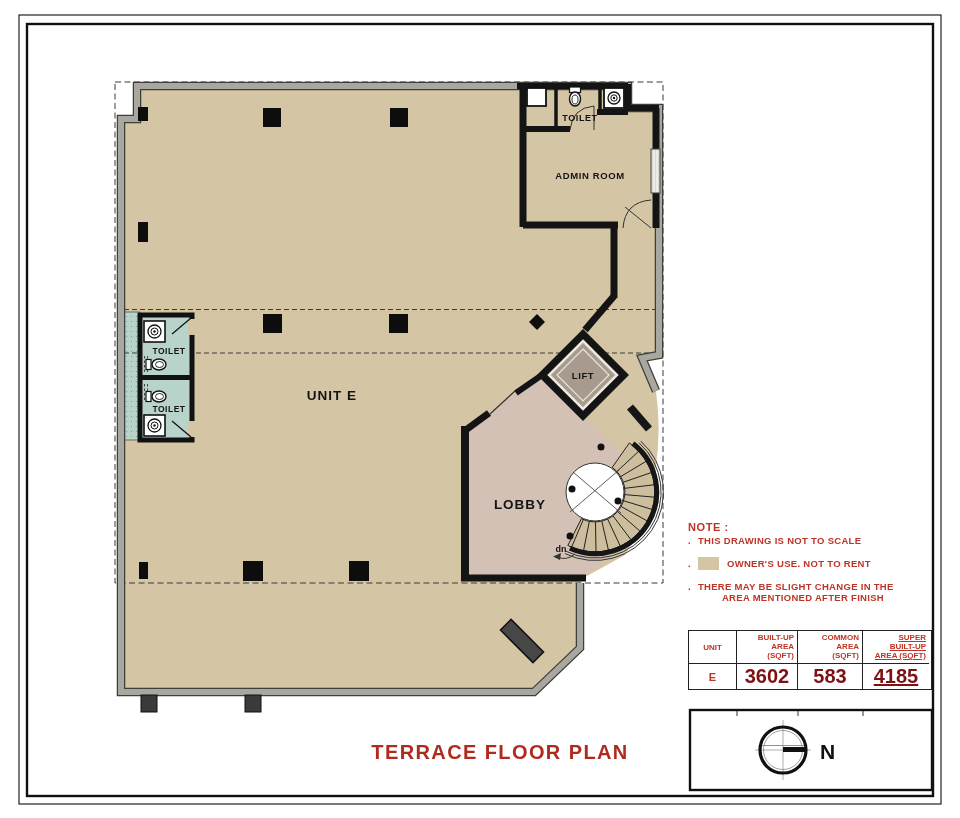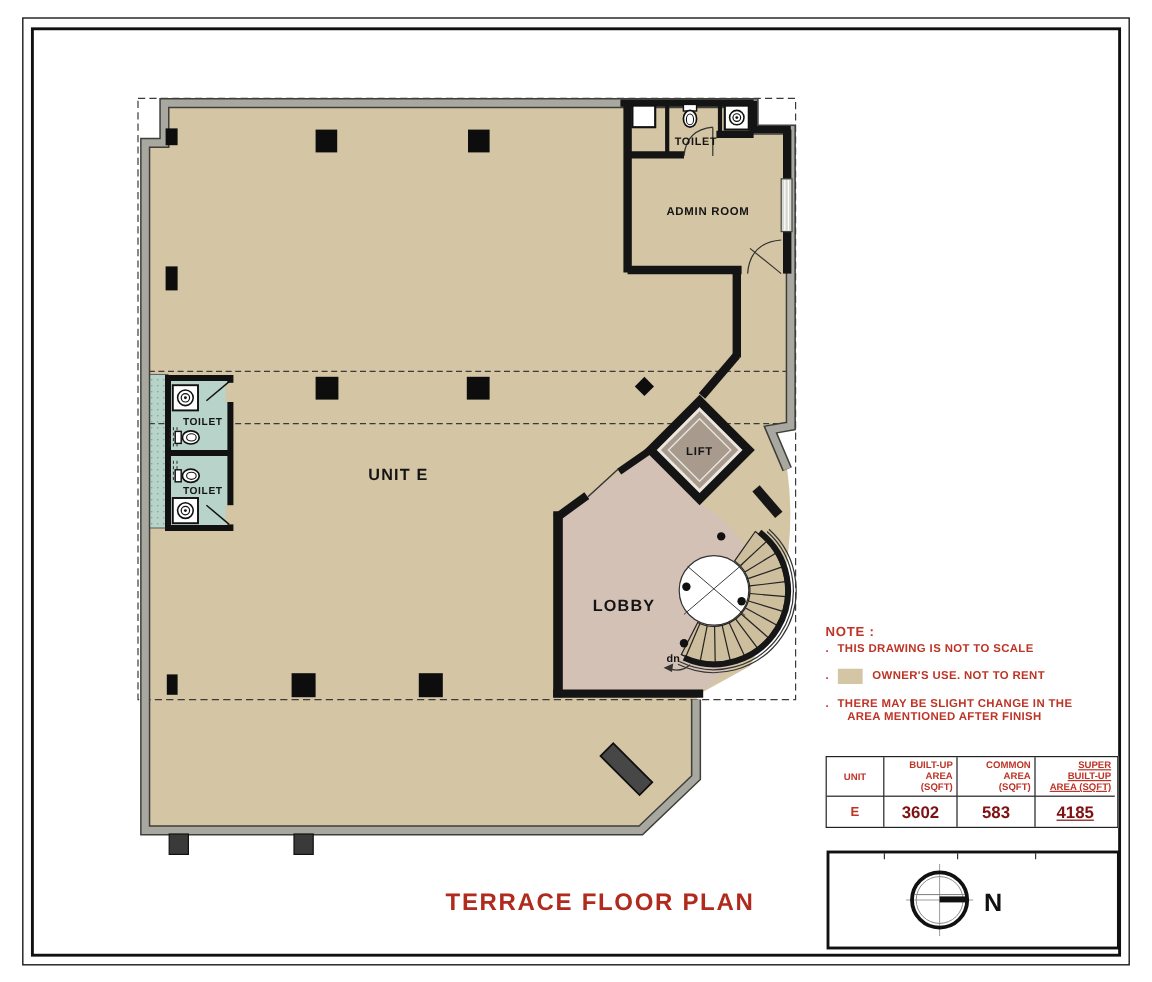--- a/index.html
+++ b/index.html
@@ -8,34 +8,34 @@
   svg text{font-family:"Liberation Sans",sans-serif;}
   .room-label{font-weight:bold;fill:#141414;}
   
   .note{position:absolute;left:688px;top:521px;width:260px;color:#BE3426;}
   .note .heading{font-size:11px;font-weight:bold;letter-spacing:.6px;margin-bottom:2px;}
   .note .item{font-size:9.5px;font-weight:bold;letter-spacing:.3px;margin-bottom:11px;
               display:flex;align-items:center;}
   .note .bullet{margin-right:7px;font-weight:bold;}
   .note .swatch-svg{margin-right:8px;display:inline-block;}
   .note .two-line .lines{line-height:11px;}
-  .note .two-line .l2{margin-left:8px;}
+  .note .two-line .l2{margin-left:24px;}
   
   .area-table{position:absolute;left:688px;top:630px;width:244px;border:1.6px solid #222;
               display:grid;grid-template-columns:48px 61px 65px 66px;grid-template-rows:33px 25px;
               box-sizing:border-box;background:#fff;}
   .area-table .cell{border-right:1.2px solid #222;border-bottom:1.2px solid #222;
               box-sizing:border-box;padding:2px 3px;overflow:hidden;text-align:right;}
   .area-table .cell:nth-child(4n){border-right:none;text-decoration:underline;}
   .area-table .cell.last-row{border-bottom:none;}
   .area-table .hdr{color:#BE3426;font-size:8px;font-weight:bold;white-space:pre-line;line-height:9px;}
   .area-table .hdr.unit{display:flex;align-items:center;justify-content:center;}
   .area-table .val{display:flex;align-items:center;justify-content:center;font-weight:bold;}
   .area-table .val.unit-val{color:#BE3426;font-size:11px;}
-  .area-table .val.num{color:#7E1113;font-size:14px;}
+  .area-table .val.num{color:#7E1113;font-size:20px;}
   
   .sheet-title{position:absolute;left:310px;top:741px;width:380px;text-align:center;
                color:#B02A1E;font-size:20px;font-weight:bold;letter-spacing:1.4px;}
 </style>
 </head>
 <body>
 
 <div class="page">
 
 <svg width="960" height="818" viewBox="0 0 960 818">

